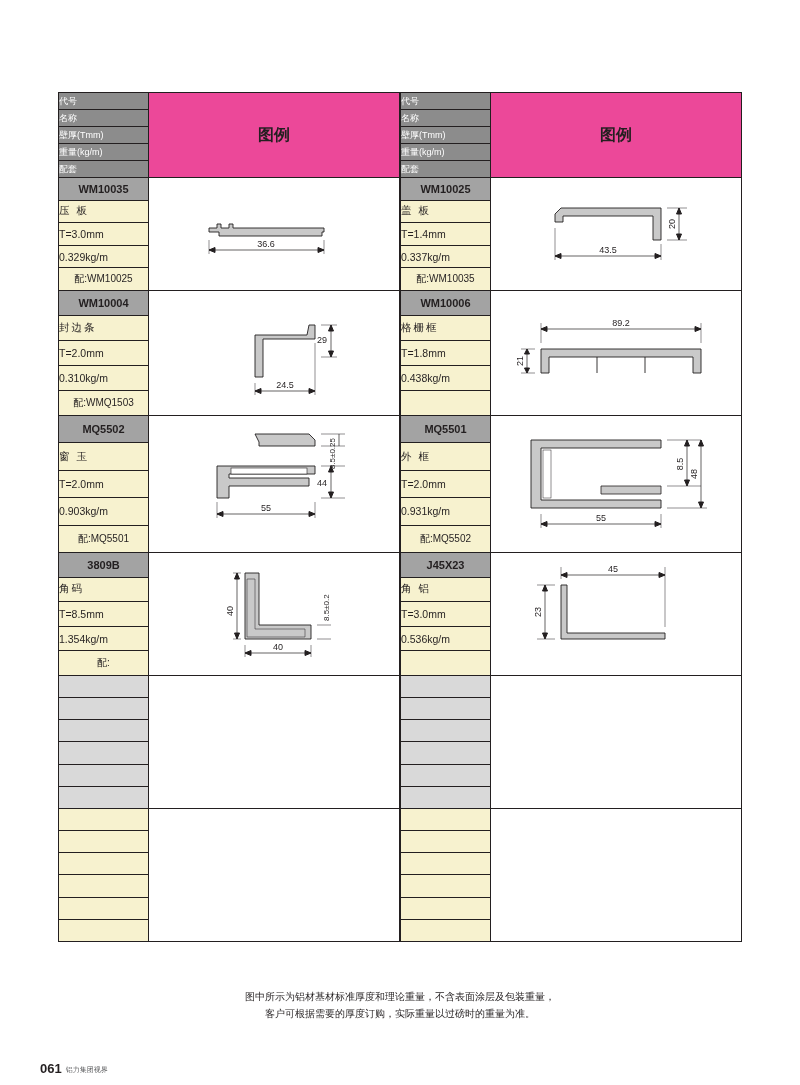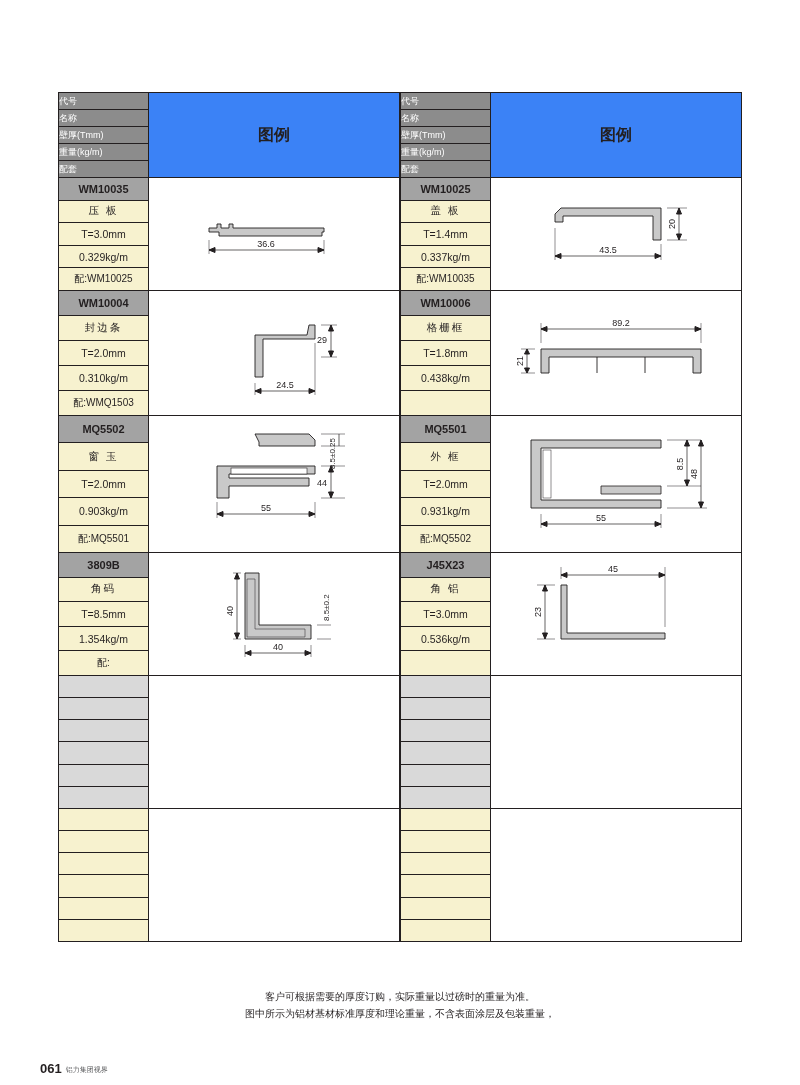--- a/index.html
+++ b/index.html
@@ -40,40 +40,40 @@
     width: 90px;
     background: #8c8c8c;
     color: #ffffff;
     font-size: 9px;
     height: 17px;
     padding: 0 5px;
     line-height: 15px;
     white-space: nowrap;
   }
   .hdr-legend {
-    background: #3b82f6;
+    background: #ec4899;
     text-align: center;
     font-size: 16px;
     font-weight: bold;
     color: #231f20;
   }
   
   .c-code {
     width: 90px;
     background: #a3a3a3;
     text-align: center;
     font-size: 11px;
     font-weight: bold;
     height: 22px;
     color: #231f20;
   }
   .c-name, .c-t, .c-w, .c-pair {
     width: 90px;
     background: #f7f2cf;
-    text-align: center;
+    text-align: left;
     font-size: 10.5px;
     height: 22px;
     color: #231f20;
   }
   .c-name { letter-spacing: 2px; }
   .c-pair { text-align: center; padding-left: 6px; font-size: 10px; }
   .c-empty-gray {
     width: 90px;
     background: #d9d9d9;
     height: 22px;
@@ -574,22 +574,22 @@
             </tr>
         <tr>
               <td class="c-empty-cream"></td>
             </tr>
       </tbody>
         </table>
     </div>
   </div>
 
   <div class="notes">
+    <div>图中所示为铝材基材标准厚度和理论重量，不含表面涂层及包装重量，</div>
     <div>客户可根据需要的厚度订购，实际重量以过磅时的重量为准。</div>
-    <div>图中所示为铝材基材标准厚度和理论重量，不含表面涂层及包装重量，</div>
   </div>
 
   <div class="footer">
     <span class="pageno">061</span>
     <span class="brand">铝力集团视界</span>
   </div>
 
   <div class="rule-right"></div>
 </div>
 

